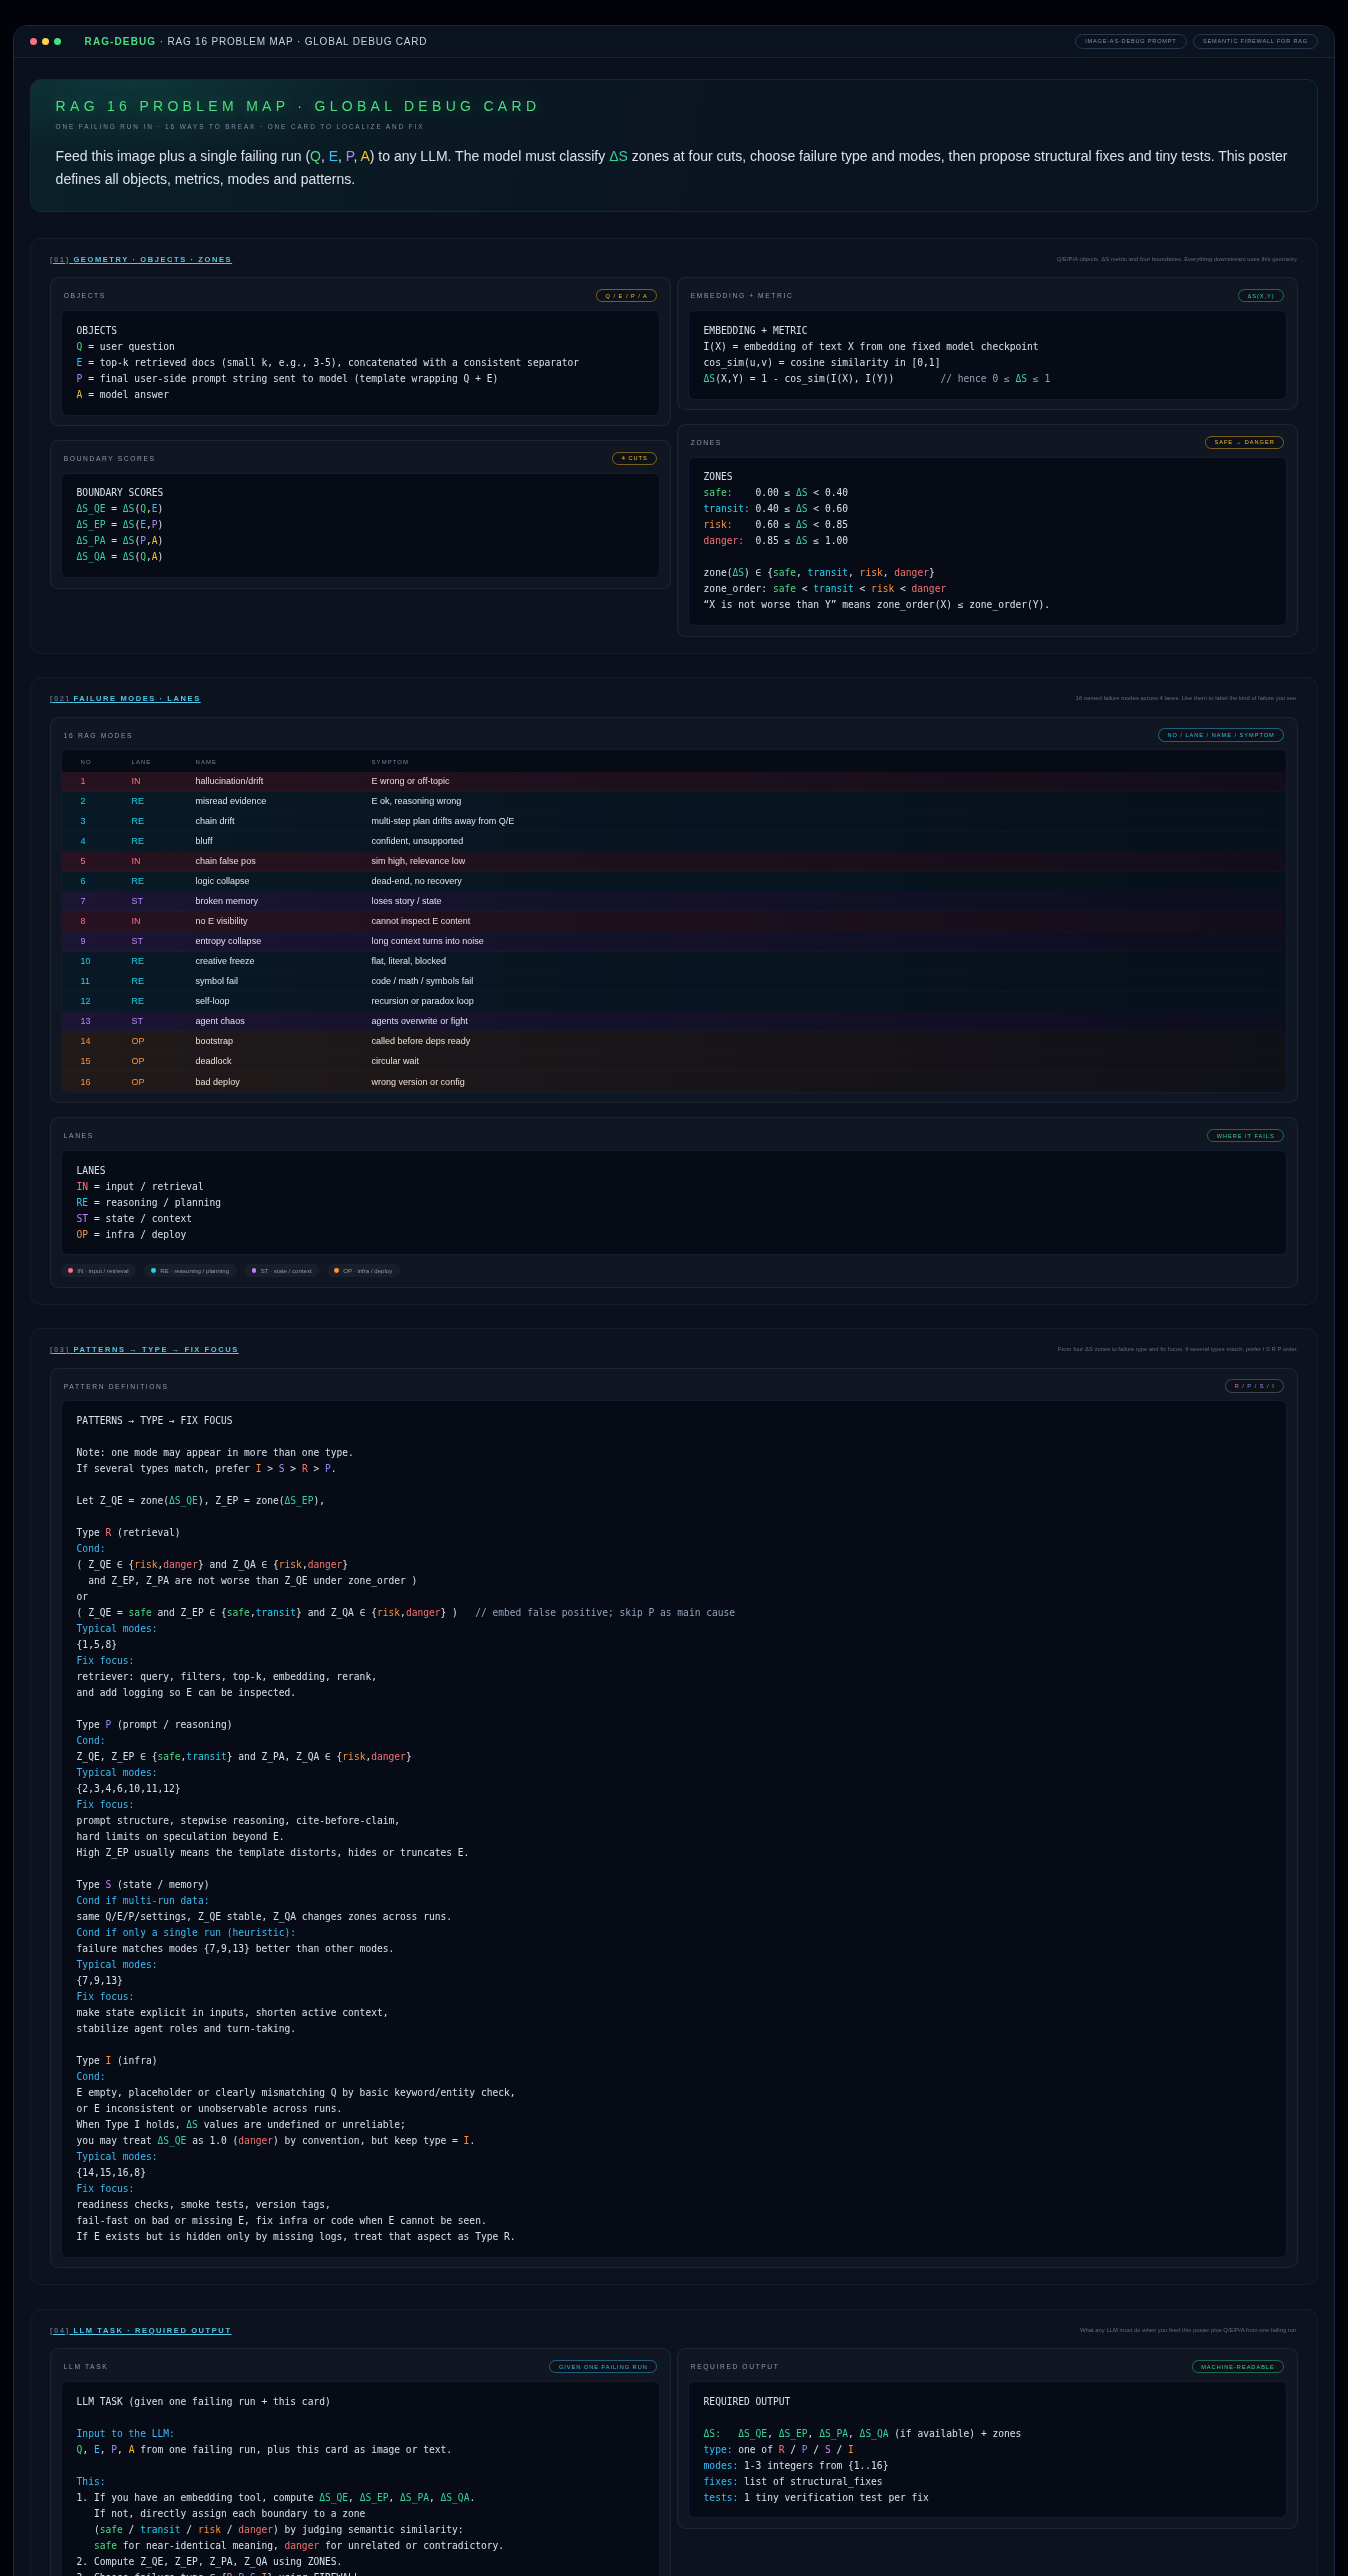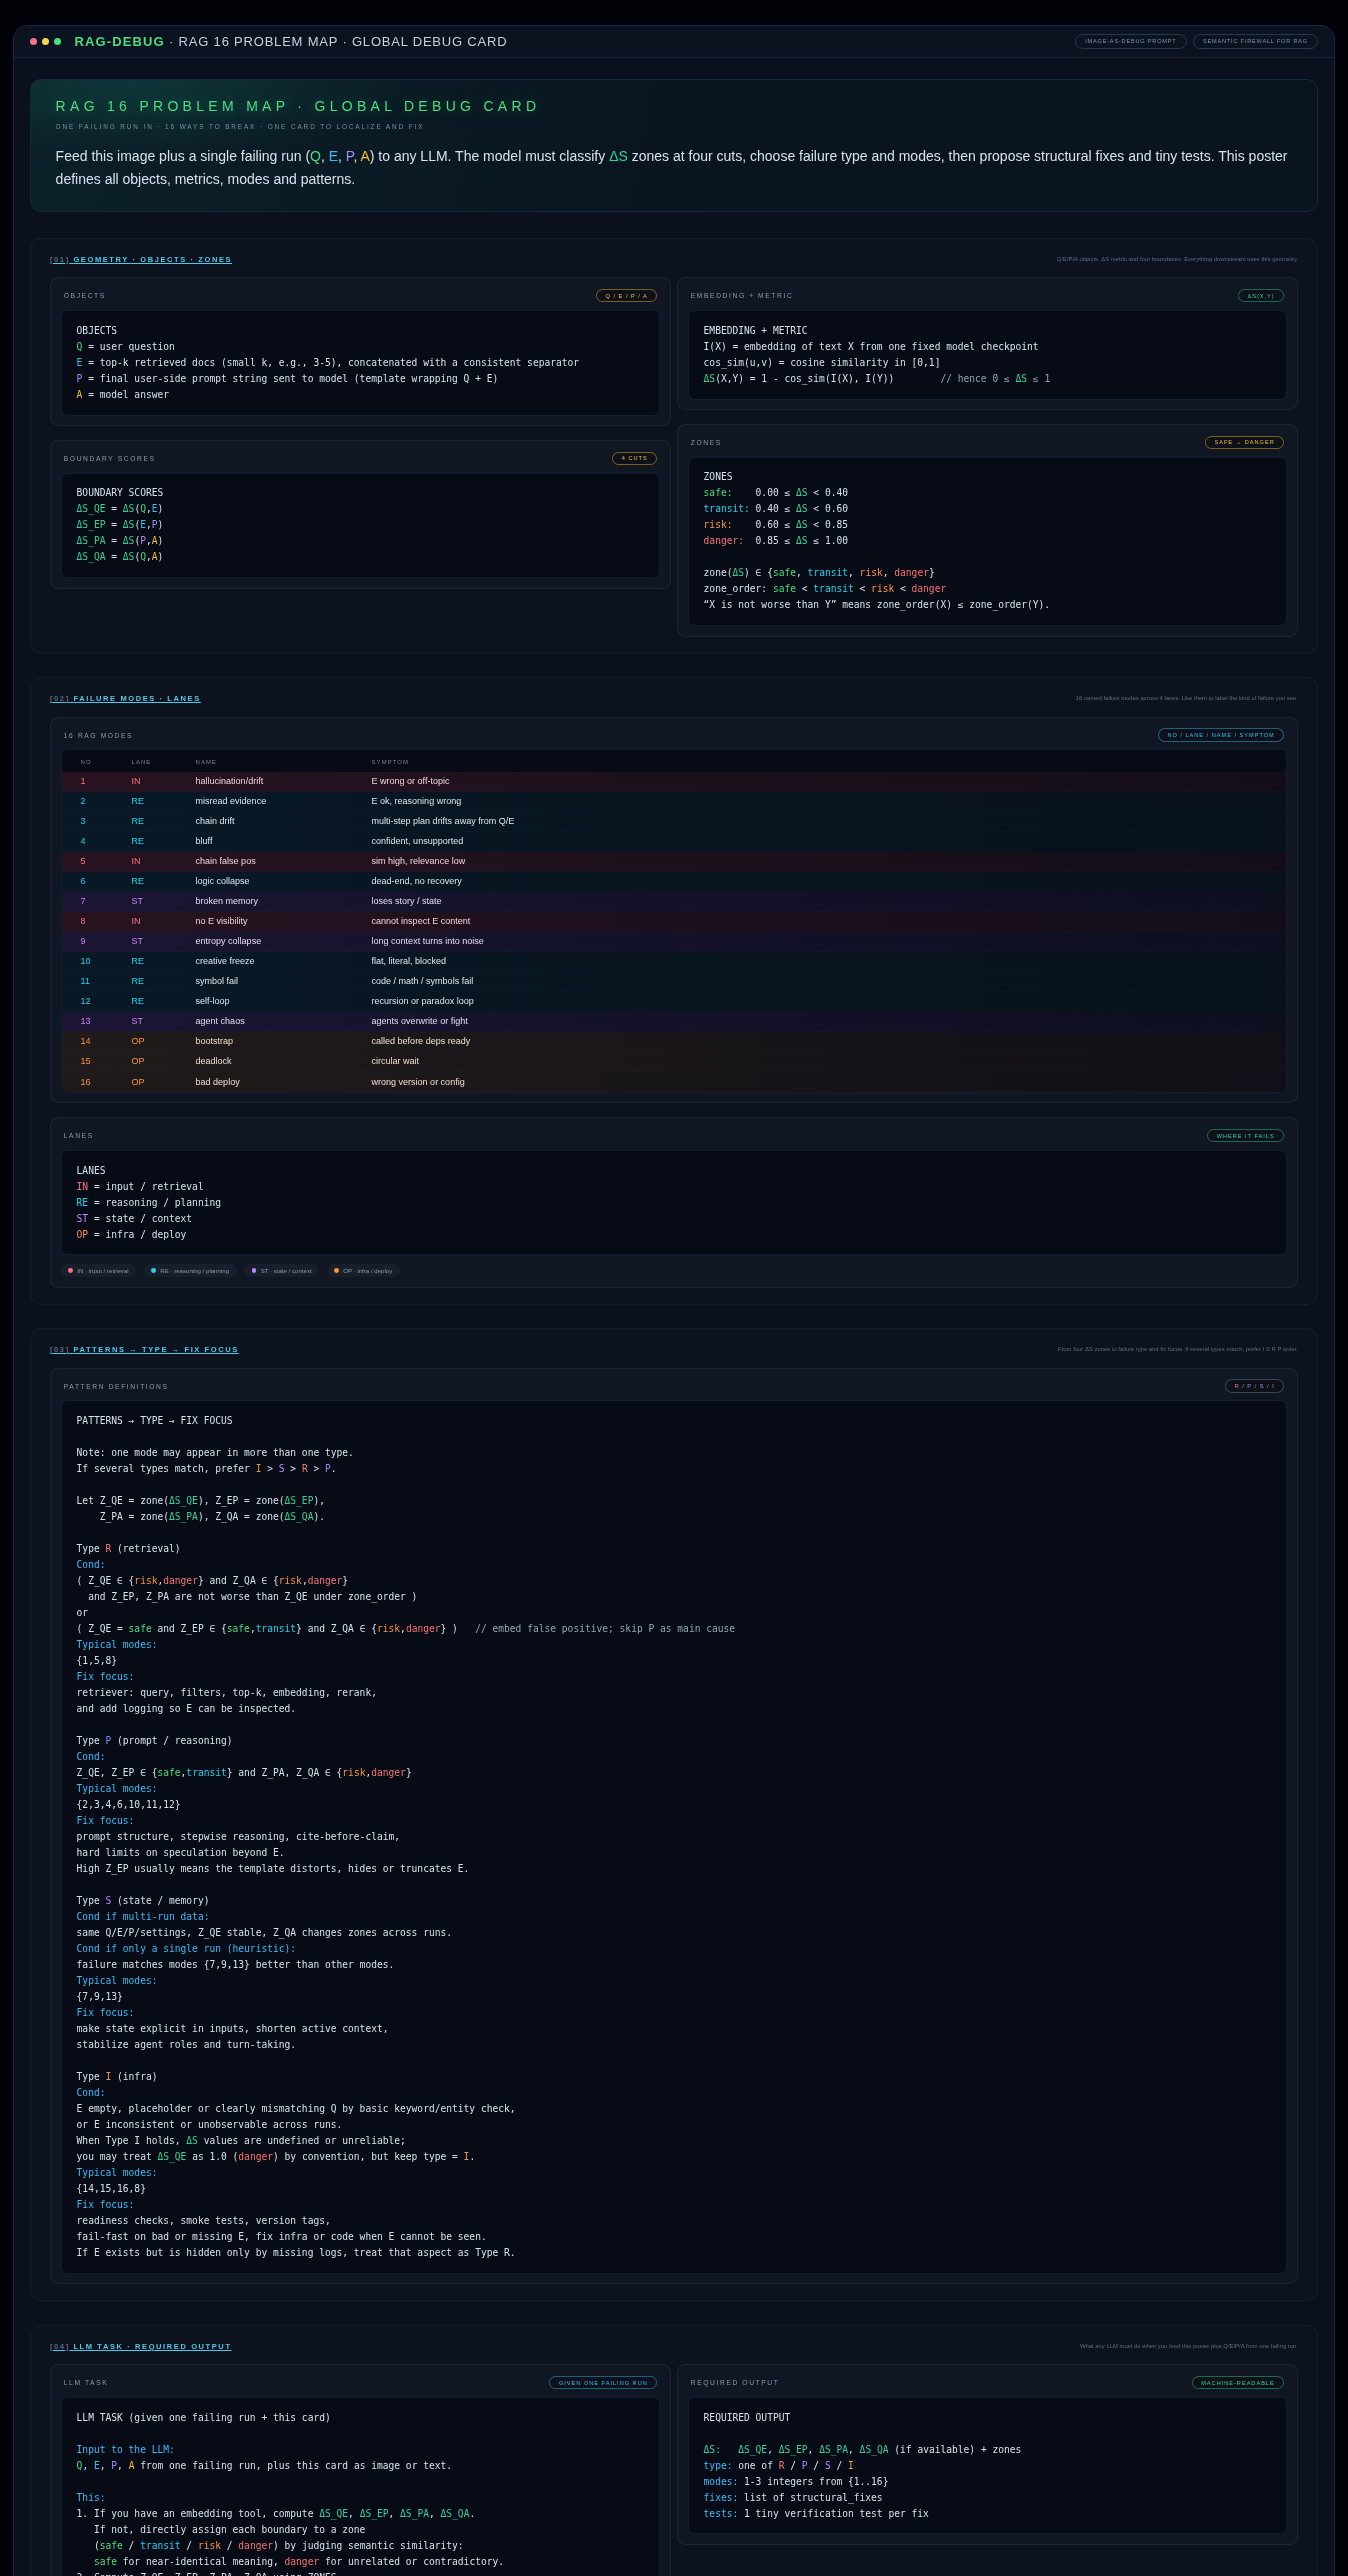--- a/index.html
+++ b/index.html
@@ -12,21 +12,21 @@
   .window {
     margin:24.6px 13px 0; background:#0a101c;
     border:0.5px solid #1c2742; border-radius:14px;
     overflow:hidden;
   }
   
   .topbar { display:flex; align-items:center; padding:8px 16px; border-bottom:0.5px solid #18223a; background:#0b1220; }
   .dots { display:flex; gap:4.8px; align-items:center; }
   .dot-tl { width:7px; height:7px; border-radius:50%; display:inline-block; }
   .dot-red{ background:#fb7185; } .dot-yel{ background:#fbd34d; } .dot-grn{ background:#4ade80; }
-  .tb-title { margin-left:14px; font-size:13px; letter-spacing:0.8px; color:#c6d1e0; white-space:pre;text-align:right; }
+  .tb-title { margin-left:24px; font-size:10px; letter-spacing:0.8px; color:#c6d1e0; white-space:pre;text-align:right; }
   .tb-app { color:#4ade80; letter-spacing:1.1px; font-weight:bold; }
   .tb-pills { margin-left:auto; display:flex; gap:6.4px; }
   .pill {
     background:transparent; border:0.5px solid #2b374f; color:#8291a7;
     font-family:"Liberation Sans", sans-serif;
     font-size:5.6px; letter-spacing:0.8px; padding:3.7px 9px; border-radius:534px; cursor:pointer;
   }
   
   .hero {
     margin:21.4px 16px 26px; border-radius:10.7px; border:0.5px solid #15293b; padding:18px 24.6px 20px;
@@ -354,21 +354,20 @@
         <span class="plabel">PATTERN DEFINITIONS</span>
         <span class="badge b-multi"><span class="tk-tR">R</span><span class="tk-cm"> / </span><span class="tk-tP">P</span><span class="tk-cm"> / </span><span class="tk-tS">S</span><span class="tk-cm"> / </span><span class="tk-tI">I</span></span>
       </div>
       <div class="codebox">
           <div class="cl"><span class="tk-base">PATTERNS → TYPE → FIX FOCUS</span></div>
           <div class="cl">&nbsp;</div>
           <div class="cl"><span class="tk-base">Note: one mode may appear in more than one type.</span></div>
           <div class="cl"><span class="tk-base">If several types match, prefer </span><span class="tk-tI">I</span><span class="tk-base"> &gt; </span><span class="tk-tS">S</span><span class="tk-base"> &gt; </span><span class="tk-tR">R</span><span class="tk-base"> &gt; </span><span class="tk-tP">P</span><span class="tk-base">.</span></div>
           <div class="cl">&nbsp;</div>
           <div class="cl"><span class="tk-base">Let Z_QE = zone(</span><span class="tk-ds">ΔS_QE</span><span class="tk-base">), Z_EP = zone(</span><span class="tk-ds">ΔS_EP</span><span class="tk-base">),</span></div>
-          <div class="cl"><span class="tk-base">    Z_PA = zone(</span><span class="tk-ds">ΔS_PA</span><span class="tk-base">), Z_QA = zone(</span><span class="tk-ds">ΔS_QA</span><span class="tk-base">).</span></div>
           <div class="cl">&nbsp;</div>
           <div class="cl"><span class="tk-base">Type </span><span class="tk-tR">R</span><span class="tk-base"> (retrieval)</span></div>
           <div class="cl"><span class="tk-lbl">Cond:</span></div>
           <div class="cl"><span class="tk-base">( Z_QE ∈ {</span><span class="tk-risk">risk</span><span class="tk-base">,</span><span class="tk-danger">danger</span><span class="tk-base">} and Z_QA ∈ {</span><span class="tk-risk">risk</span><span class="tk-base">,</span><span class="tk-danger">danger</span><span class="tk-base">}</span></div>
           <div class="cl"><span class="tk-base">  and Z_EP, Z_PA are not worse than Z_QE under zone_order )</span></div>
           <div class="cl"><span class="tk-base">or</span></div>
           <div class="cl"><span class="tk-base">( Z_QE = </span><span class="tk-safe">safe</span><span class="tk-base"> and Z_EP ∈ {</span><span class="tk-safe">safe</span><span class="tk-base">,</span><span class="tk-transit">transit</span><span class="tk-base">} and Z_QA ∈ {</span><span class="tk-risk">risk</span><span class="tk-base">,</span><span class="tk-danger">danger</span><span class="tk-base">} )   </span><span class="tk-cm">// embed false positive; skip P as main cause</span></div>
           <div class="cl"><span class="tk-lbl">Typical modes:</span></div>
           <div class="cl"><span class="tk-base">{1,5,8}</span></div>
           <div class="cl"><span class="tk-lbl">Fix focus:</span></div>

